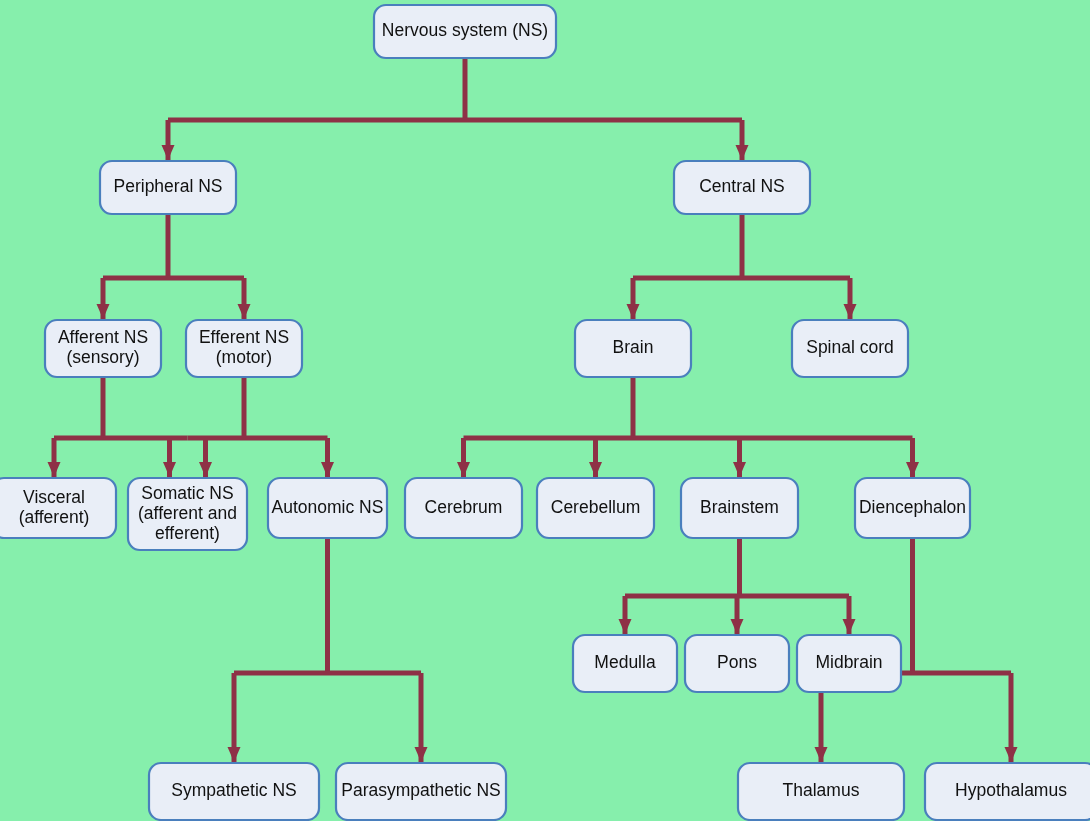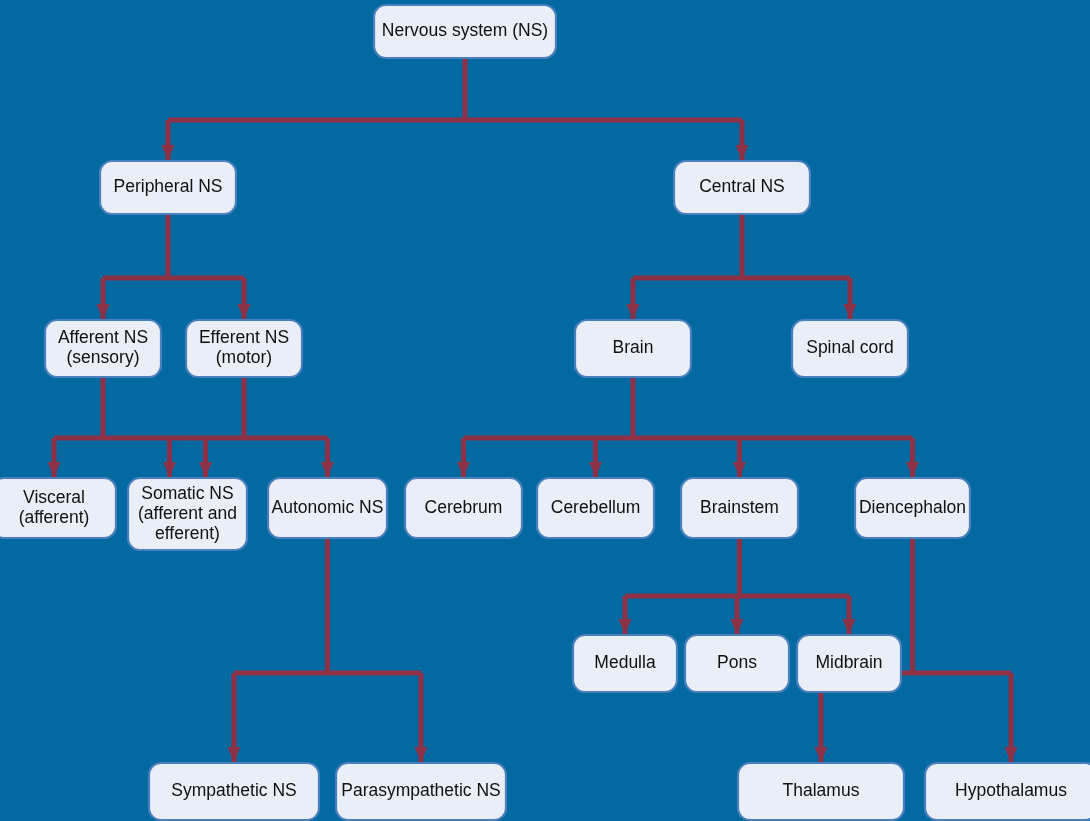--- a/index.html
+++ b/index.html
@@ -10,21 +10,21 @@
   body {
     font-family: "Liberation Sans", sans-serif;
     width: 1090px;
     height: 821px;
     overflow: hidden;
   }
   #diagram-root {
     position: relative;
     width: 1090px;
     height: 821px;
-    background: #0369a1;
+    background: #86efac;
   }
   svg#flow-svg {
     position: absolute;
     top: 0;
     left: 0;
     width: 1090px;
     height: 821px;
     display: block;
   }
   .node-rect {

